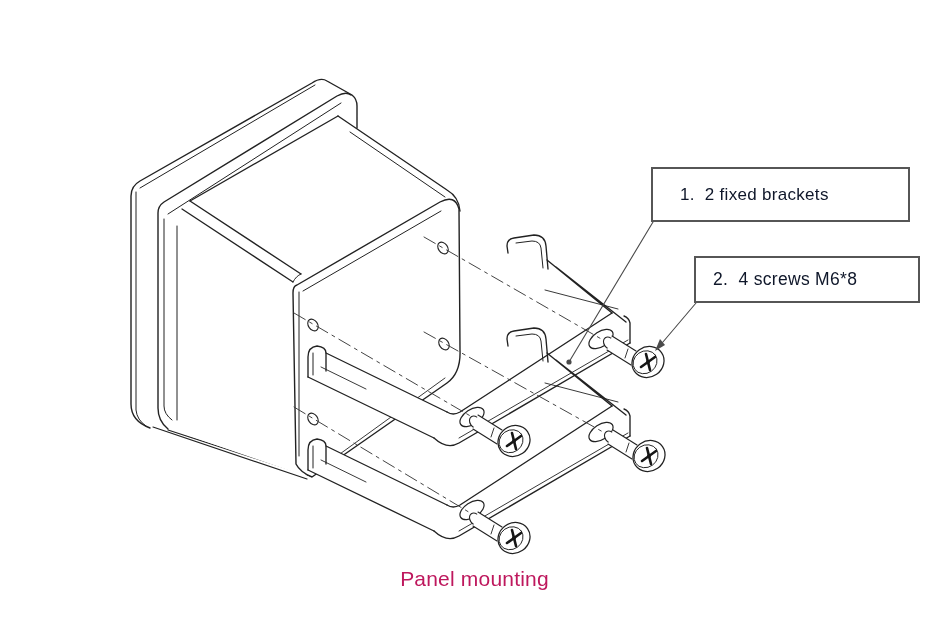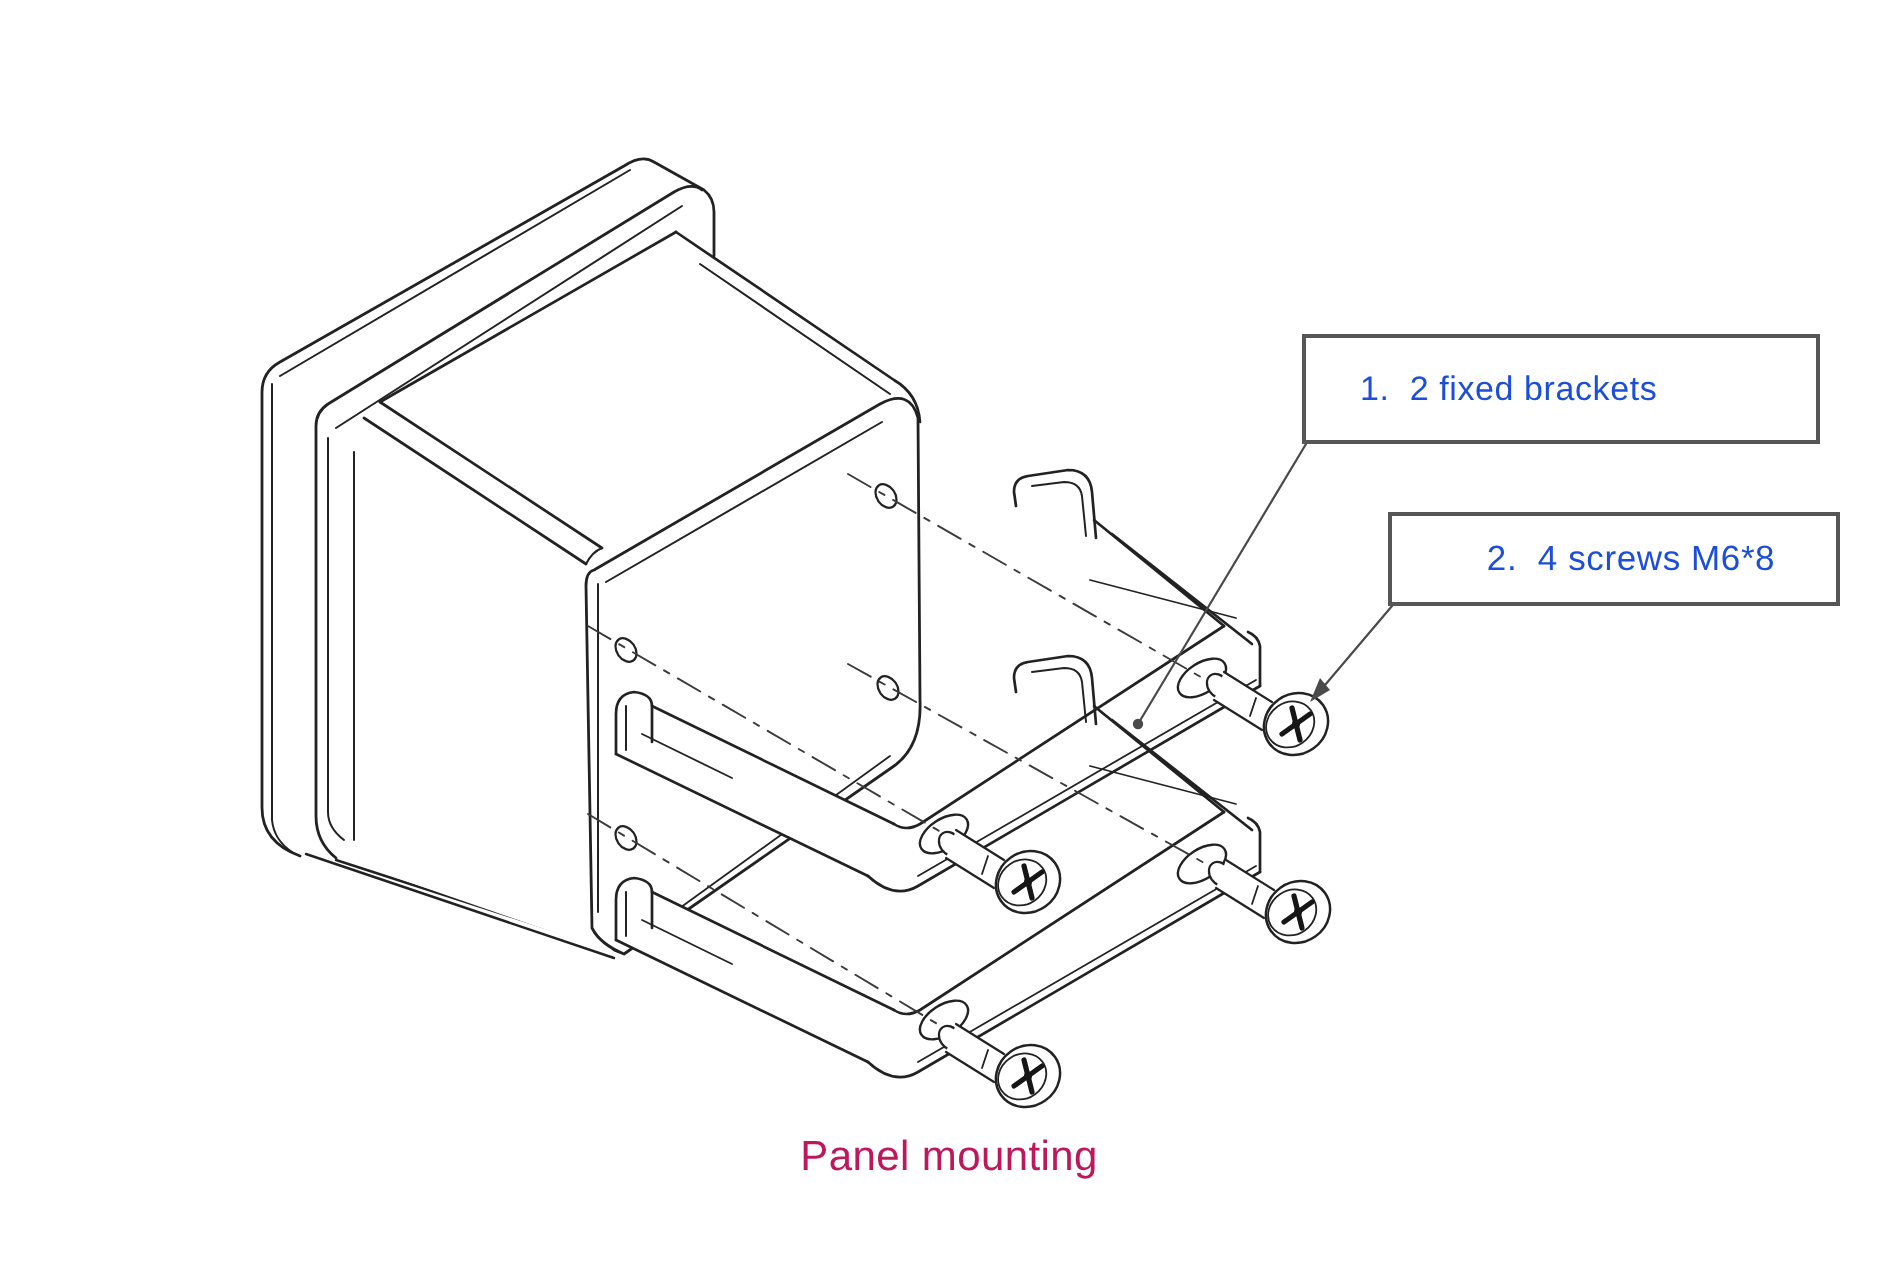--- a/index.html
+++ b/index.html
@@ -13,27 +13,27 @@
   .art-svg{position:absolute;left:0;top:0;}
   .callout-box{
     position:absolute;
     background:#ffffff;
     border:2px solid #565656;
     display:flex;align-items:center;
     box-sizing:border-box;
   }
   .callout-box .label{
     white-space:pre;
-    color:#1d4ed8;
+    color:#0f172a;
     font-size:17px;
     letter-spacing:0.3px;
   }
   #callout-1{left:651px;top:167px;width:259px;height:55px;}
   #callout-1 .label{padding-left:27px;}
-  #callout-2{left:694px;top:256px;width:226px;height:47px;justify-content:center;}
+  #callout-2{left:694px;top:256px;width:226px;height:47px;}
   #callout-2 .label{padding-left:17px;font-size:17.5px;}
   .caption{
     position:absolute;
     left:0;top:567px;width:100%;
     text-align:center;
     font-size:21px;
     color:#be185d;
     letter-spacing:0.2px;
   }
 </style>

